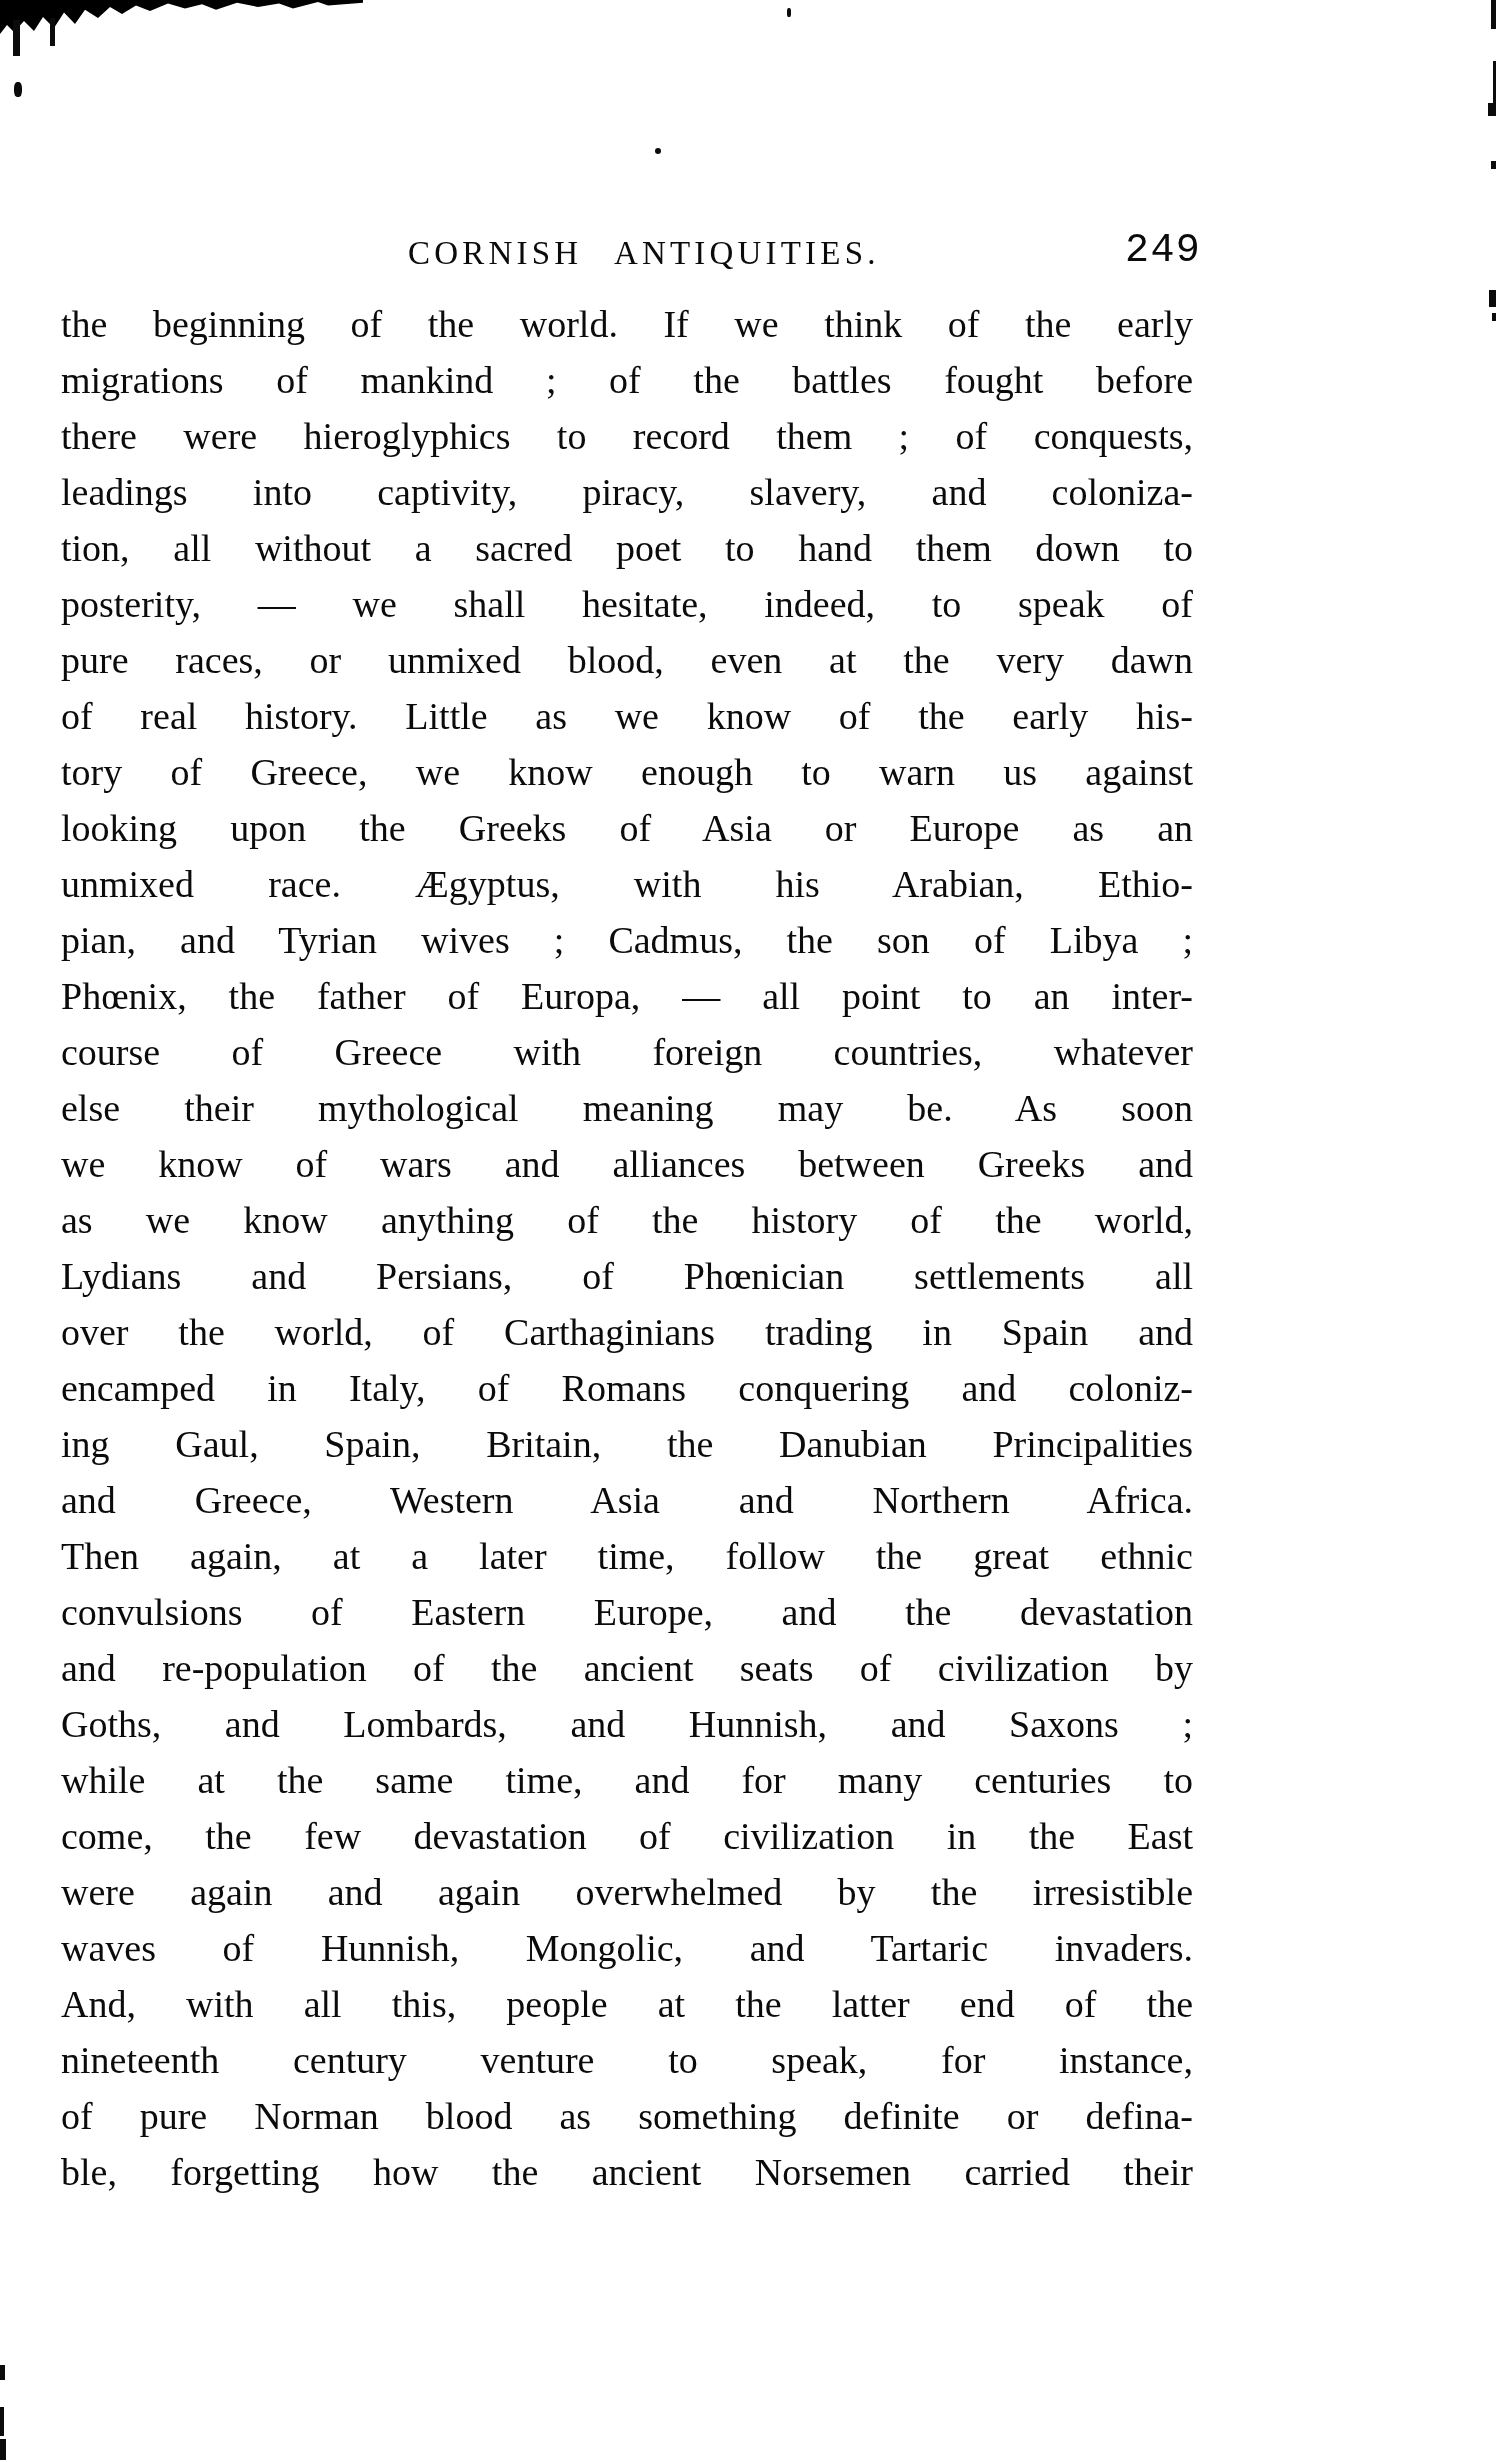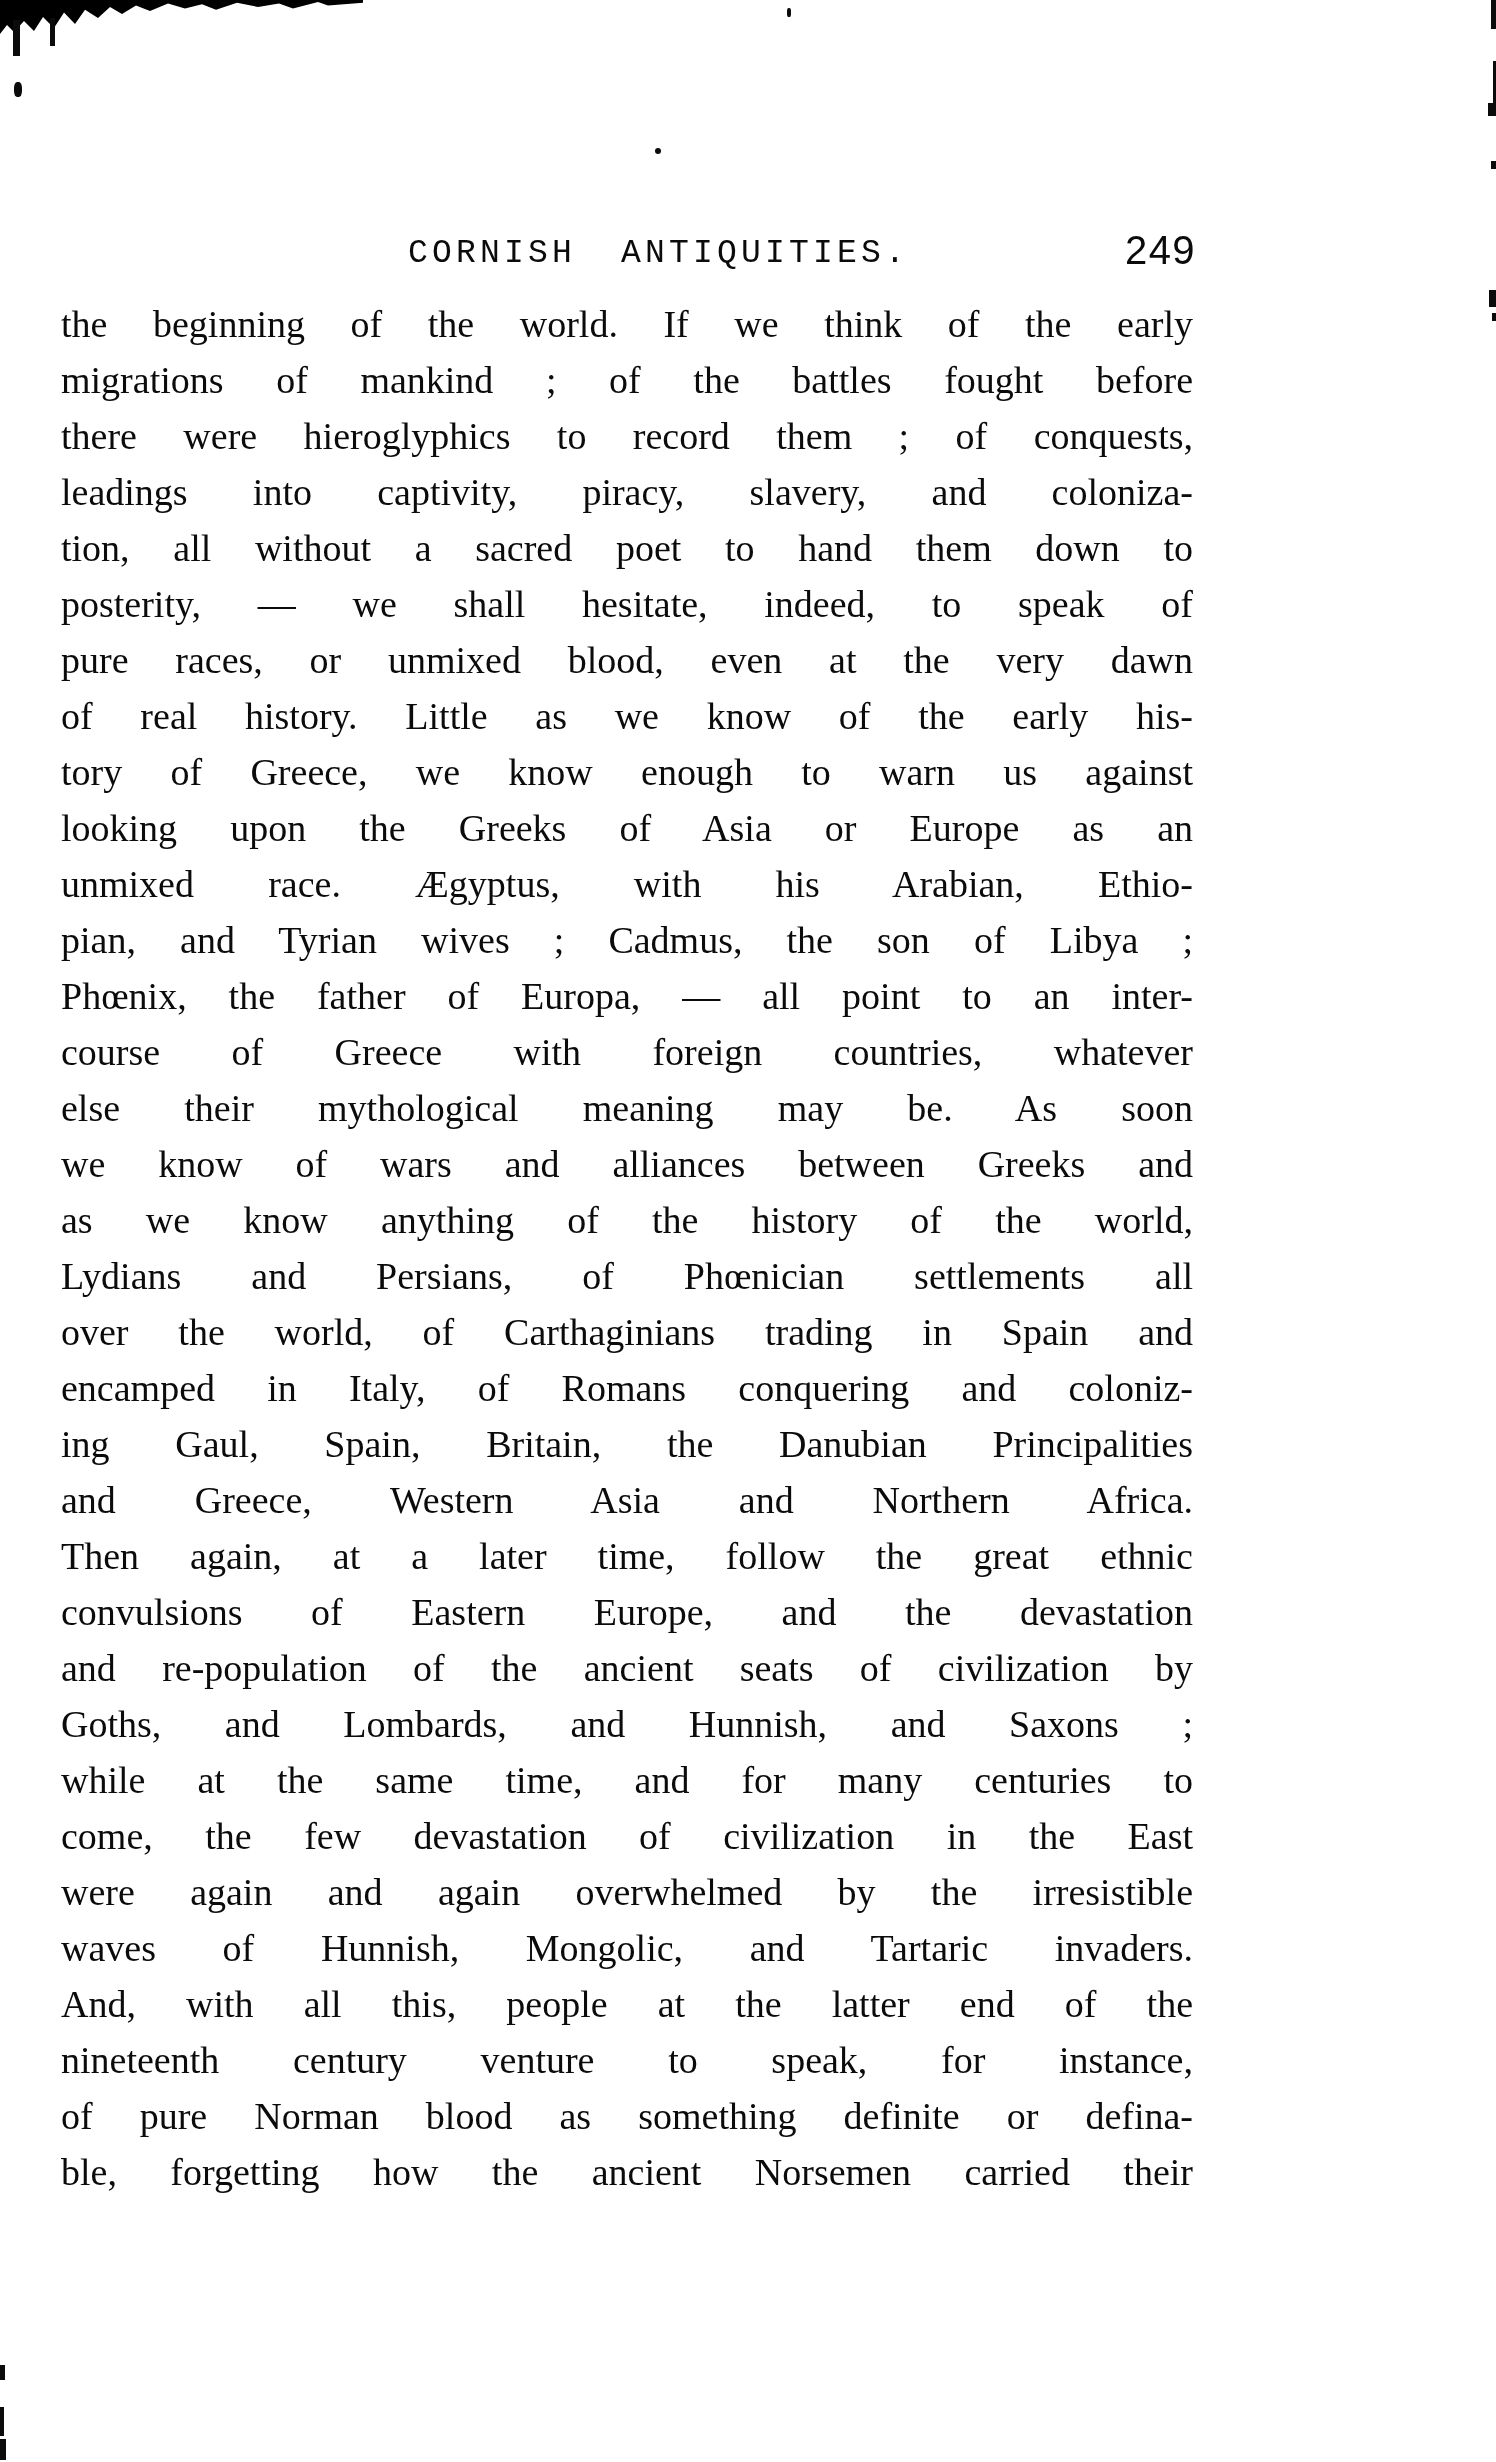--- a/index.html
+++ b/index.html
@@ -7,30 +7,30 @@
     position:relative;
     width:1496px;height:2462px;
     background:#ffffff;
     overflow:hidden;
     font-family:"Liberation Serif", serif;
     color:#0b0b0b;
   }
   .running-title{
     position:absolute;
     top:235px;left:408px;
-    font-family:Liberation Mono, monospace;
+    font-family:Liberation Serif, serif;
     font-size:33px;
     letter-spacing:4.2px;
     word-spacing:21px;
     white-space:nowrap;
   }
   .page-number{
     position:absolute;
     top:228px;left:1125px;
-    font-family:Liberation Sans, sans-serif;
+    font-family:Liberation Mono, monospace;
     font-size:40px;
     letter-spacing:1.4px;
   }
   .body-text{
     position:absolute;
     top:296px;left:53px;
     width:1140px;
   }
   .text-line{
     height:56px;

